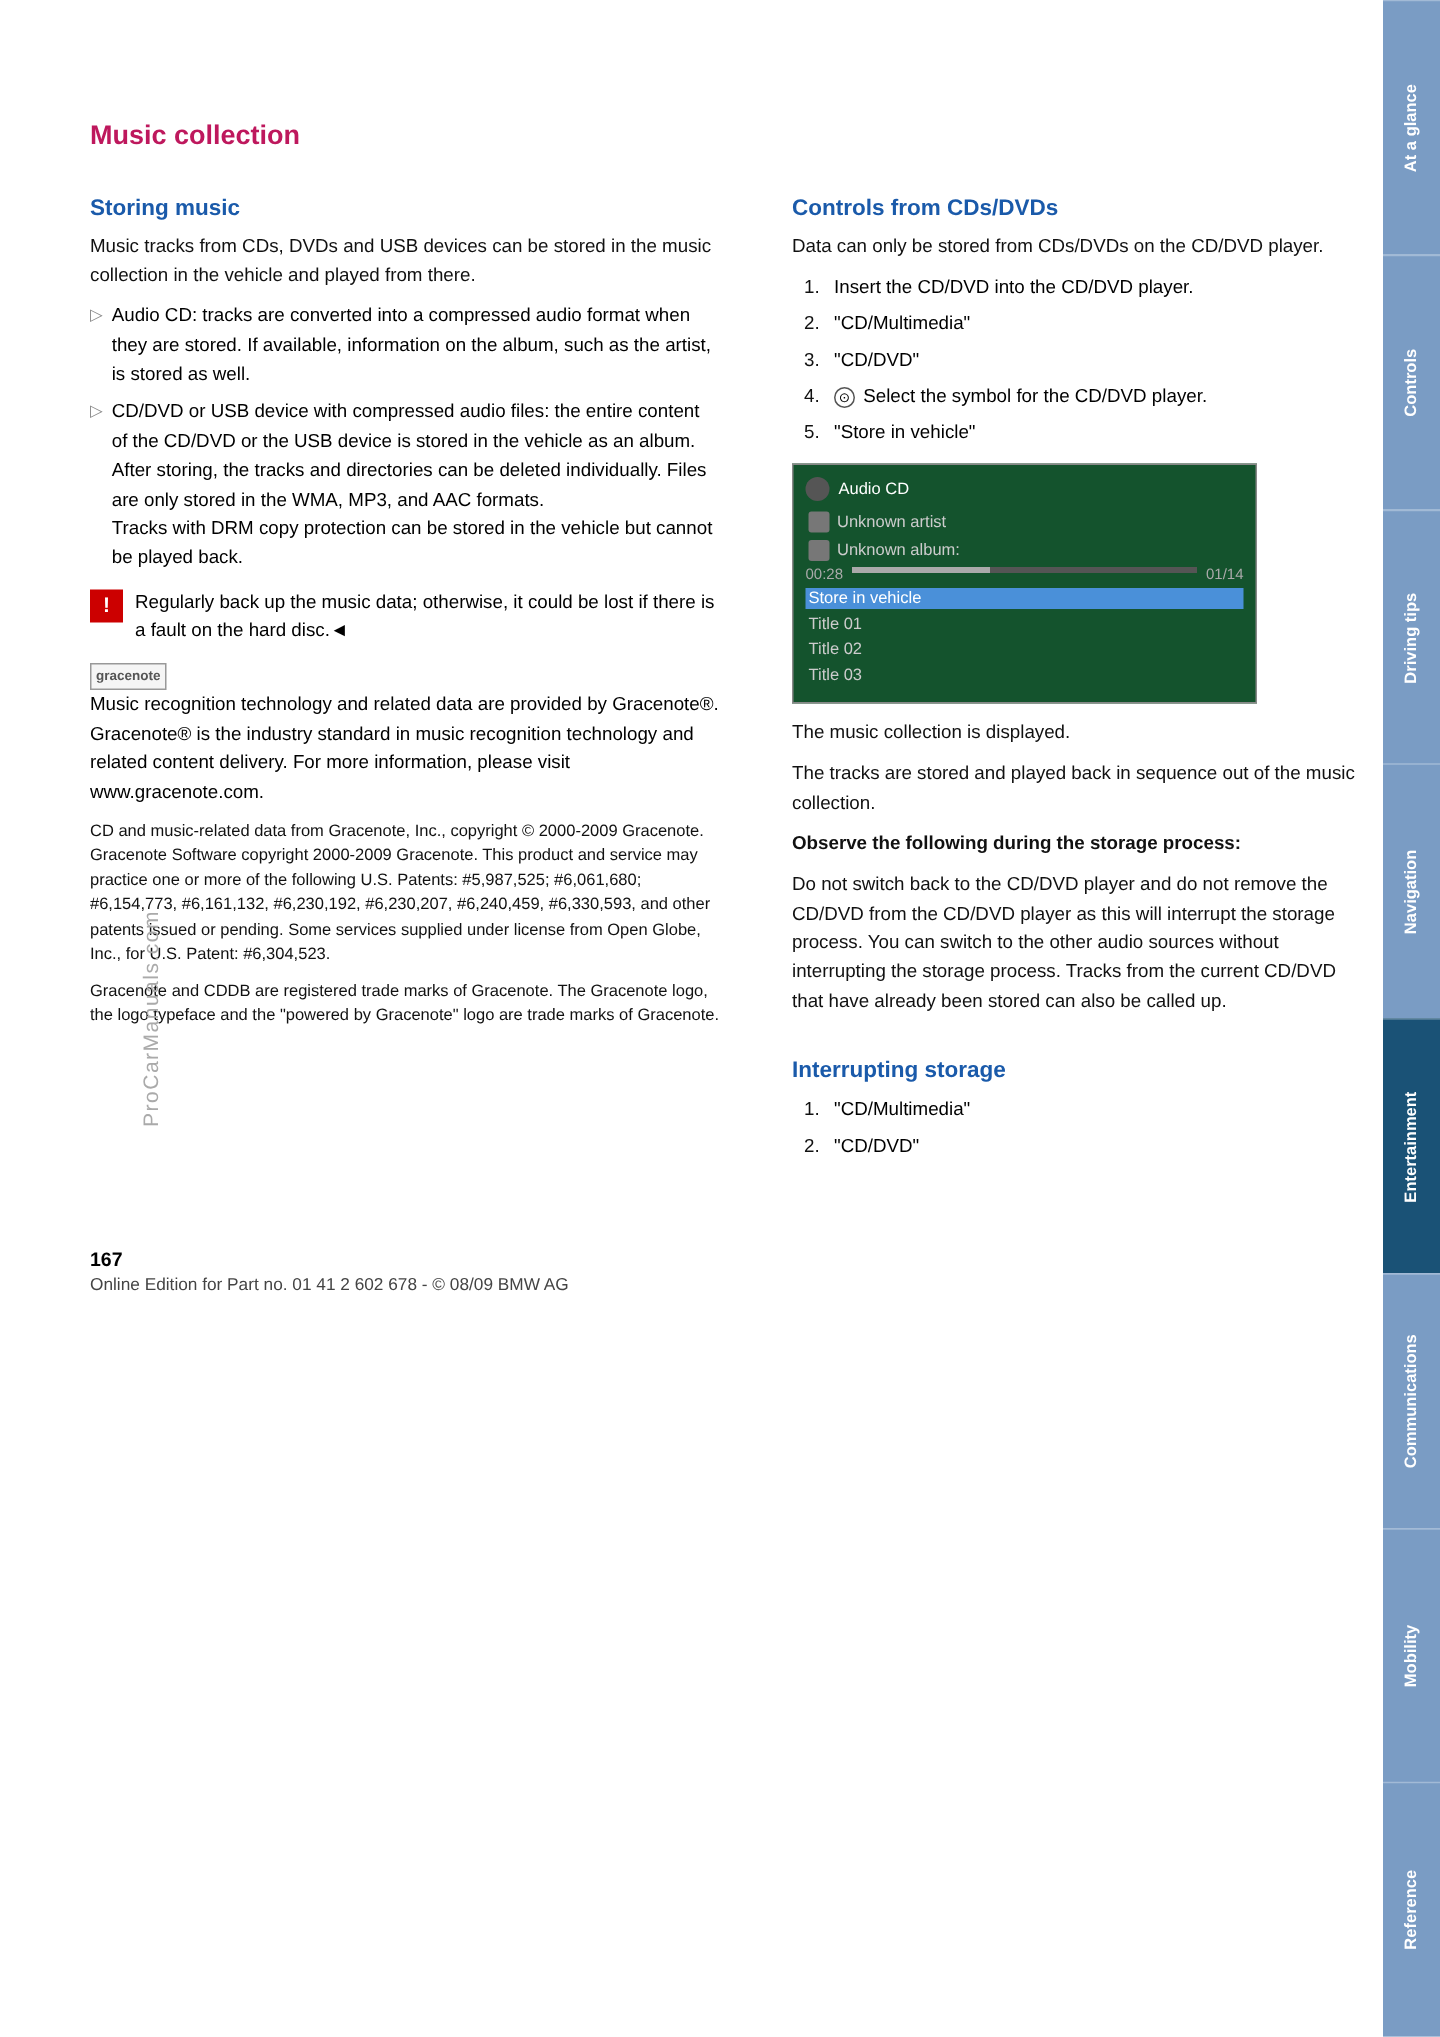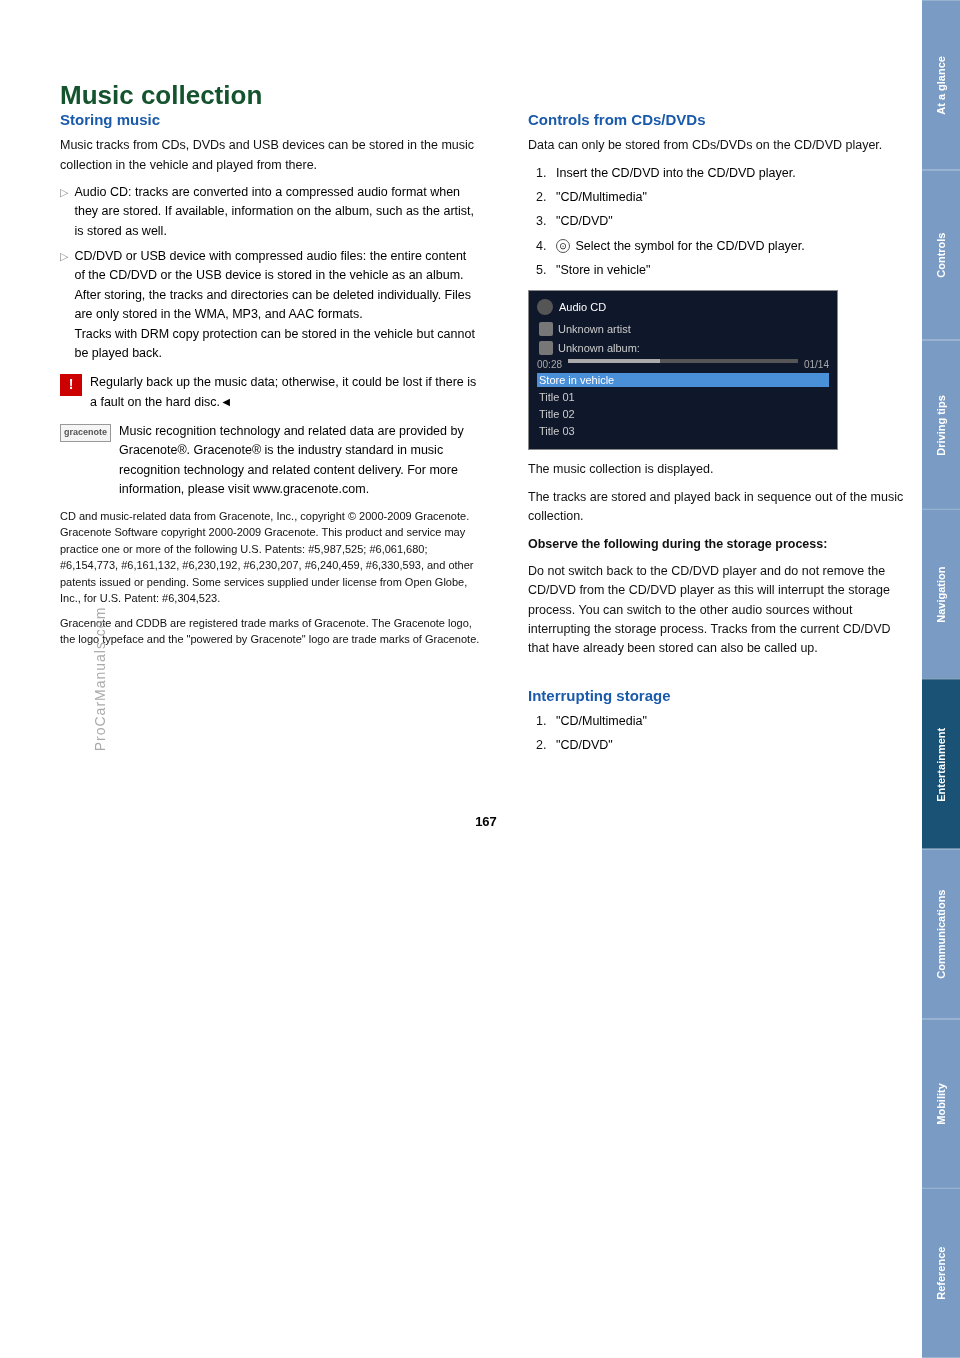--- a/index.html
+++ b/index.html
@@ -76,23 +76,24 @@
       flex: 1;
       max-width: 420px;
     }
     .col-right {
       flex: 1;
       max-width: 380px;
     }
 
     
     .page-title {
-      font-size: 26px;
-      font-weight: bold;
-      color: #14532d;
+      font-size: 18px;
+      font-weight: bold;
+      color: #be185d;
+      margin-bottom: 28px;
       line-height: 1.2;
     }
 
     
     .section-heading {
       font-size: 15px;
       font-weight: bold;
       color: #1a5aaa;
       margin-bottom: 8px;
     }
@@ -147,20 +148,21 @@
       margin-top: 1px;
     }
 
     
     .gracenote-box {
       display: flex;
       align-items: flex-start;
       margin: 8px 0;
       font-size: 12.5px;
       line-height: 1.55;
+      flex-direction: column;
     }
     .gracenote-logo {
       font-size: 9px;
       font-weight: bold;
       border: 1px solid #999;
       padding: 1px 3px;
       margin-right: 8px;
       flex-shrink: 0;
       color: #555;
       background: #f5f5f5;
@@ -180,21 +182,21 @@
     .numbered-item .num {
       min-width: 20px;
       font-weight: normal;
       color: #111;
     }
 
     
     .screenshot-box {
       width: 100%;
       max-width: 310px;
-      background: #0f172a;
+      background: #14532d;
       border: 1px solid #888;
       margin: 10px 0;
       padding: 8px;
       font-size: 11px;
       color: #fff;
     }
     .screenshot-header {
       display: flex;
       align-items: center;
       margin-bottom: 6px;
@@ -242,21 +244,20 @@
       position: relative;
     }
     .progress-fill {
       height: 100%;
       background: #aaa;
       width: 40%;
     }
 
     
     .footer {
-      text-align: center;
       font-size: 11.5px;
       color: #444;
       margin-top: 40px;
       padding-top: 10px;
       border-top: none;
     }
     .page-number {
       font-size: 13px;
       font-weight: bold;
       color: #000;
@@ -435,15 +436,16 @@
           <span class="num">2.</span>
           <span>"CD/DVD"</span>
         </div>
       </div>
 
     </div>
   </div>
 
   <div class="footer">
     <div class="page-number">167</div>
+    <div>Online Edition for Part no. 01 41 2 602 678 - © 08/09 BMW AG</div>
   </div>
 
 </div>
 
 </body></html>

